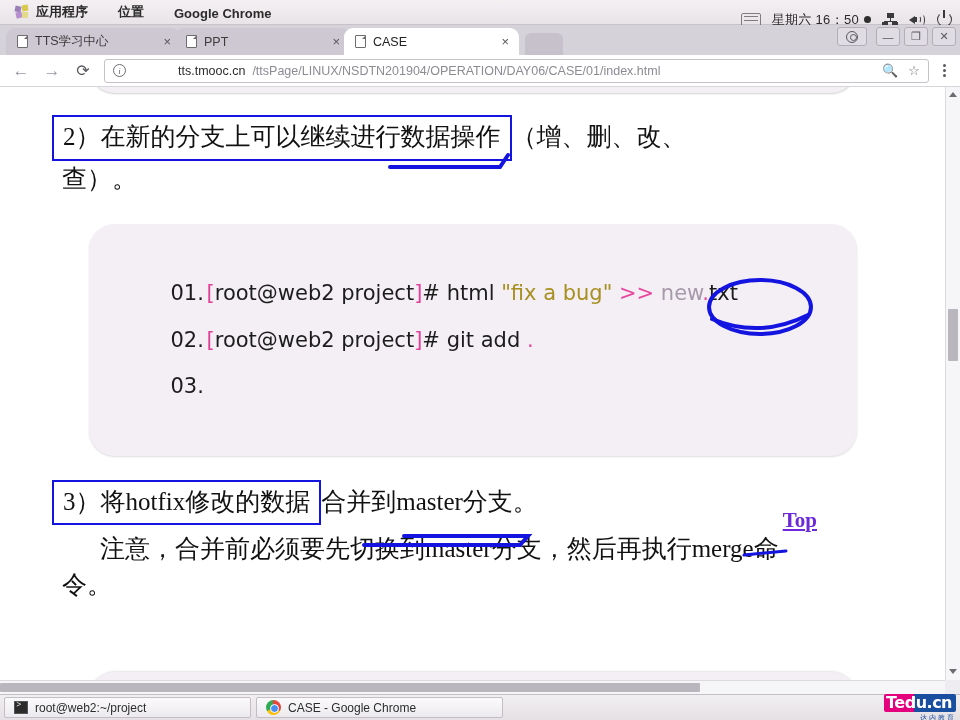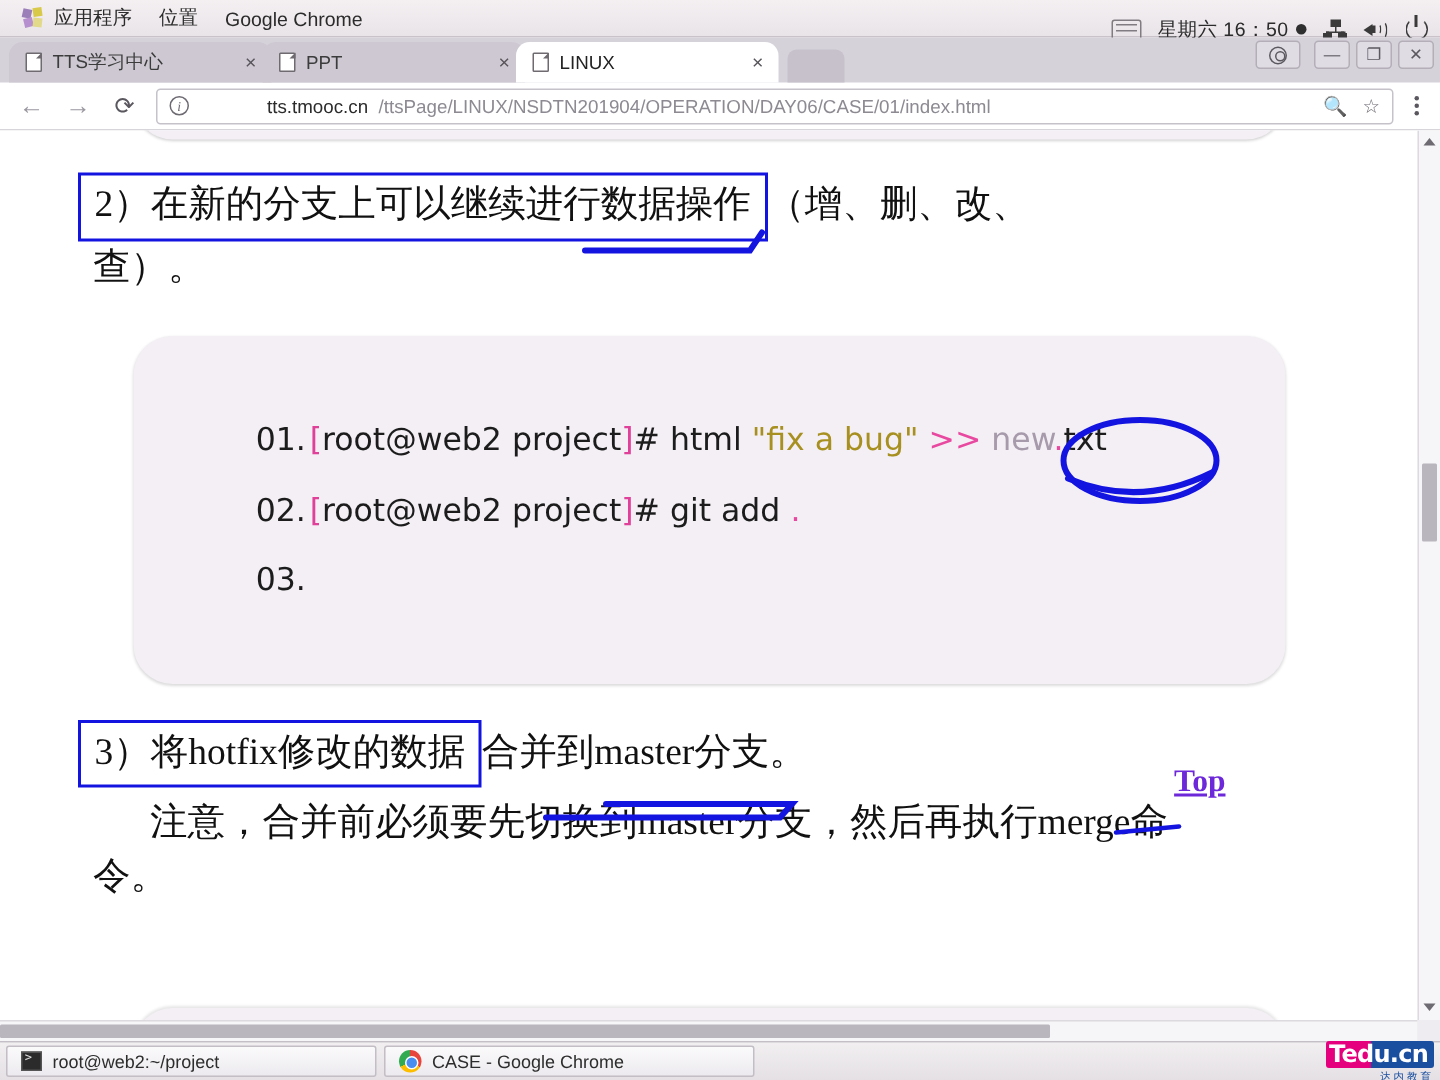--- a/index.html
+++ b/index.html
@@ -12,21 +12,21 @@
 
   
   .sysbar {
     height: 25px; width: 100%;
     background: linear-gradient(180deg, #f4f0f2 0%, #e9e4e8 100%);
     border-bottom: 1px solid #c9c3c9;
     display: flex; align-items: center;
     position: relative;
     font-size: 13px; color: #2b2b2b;
   }
-  .sysbar-left { display: flex; align-items: center; gap: 0px; padding-left: 6px; }
+  .sysbar-left { display: flex; align-items: flex-end; gap: 12px; padding-left: 6px; font-weight: bold; }
   .sys-item { padding: 2px 9px; display: flex; align-items: center; gap: 6px; white-space: nowrap; }
   .apps-glyph {
     width: 15px; height: 14px; position: relative; display: inline-block;
   }
   .apps-glyph i {
     position: absolute; width: 6px; height: 6px; display: block;
   }
   .apps-glyph i:nth-child(1){ left:0; top:1px;  background:#9a7fb8; transform: rotate(12deg);}
   .apps-glyph i:nth-child(2){ left:7px; top:0;  background:#d8c94a; transform: rotate(-8deg);}
   .apps-glyph i:nth-child(3){ left:1px; top:7px; background:#b58fce; transform: rotate(-14deg);}
@@ -280,21 +280,21 @@
       <span class="tab-title">TTS学习中心</span>
       <span class="tab-x">×</span>
     </div>
     <div class="tab">
       <span class="pg-ico"></span>
       <span class="tab-title">PPT</span>
       <span class="tab-x">×</span>
     </div>
     <div class="tab active">
       <span class="pg-ico"></span>
-      <span class="tab-title">LINUX</span>
+      <span class="tab-title">CASE</span>
       <span class="tab-x">×</span>
     </div>
     <div class="newtab"></div>
     <div class="winbtns">
       <div class="avatar-btn">
         <span class="avatar-c"></span>
       </div>
       <div class="wb">—</div>
       <div class="wb">❐</div>
       <div class="wb">✕</div>

